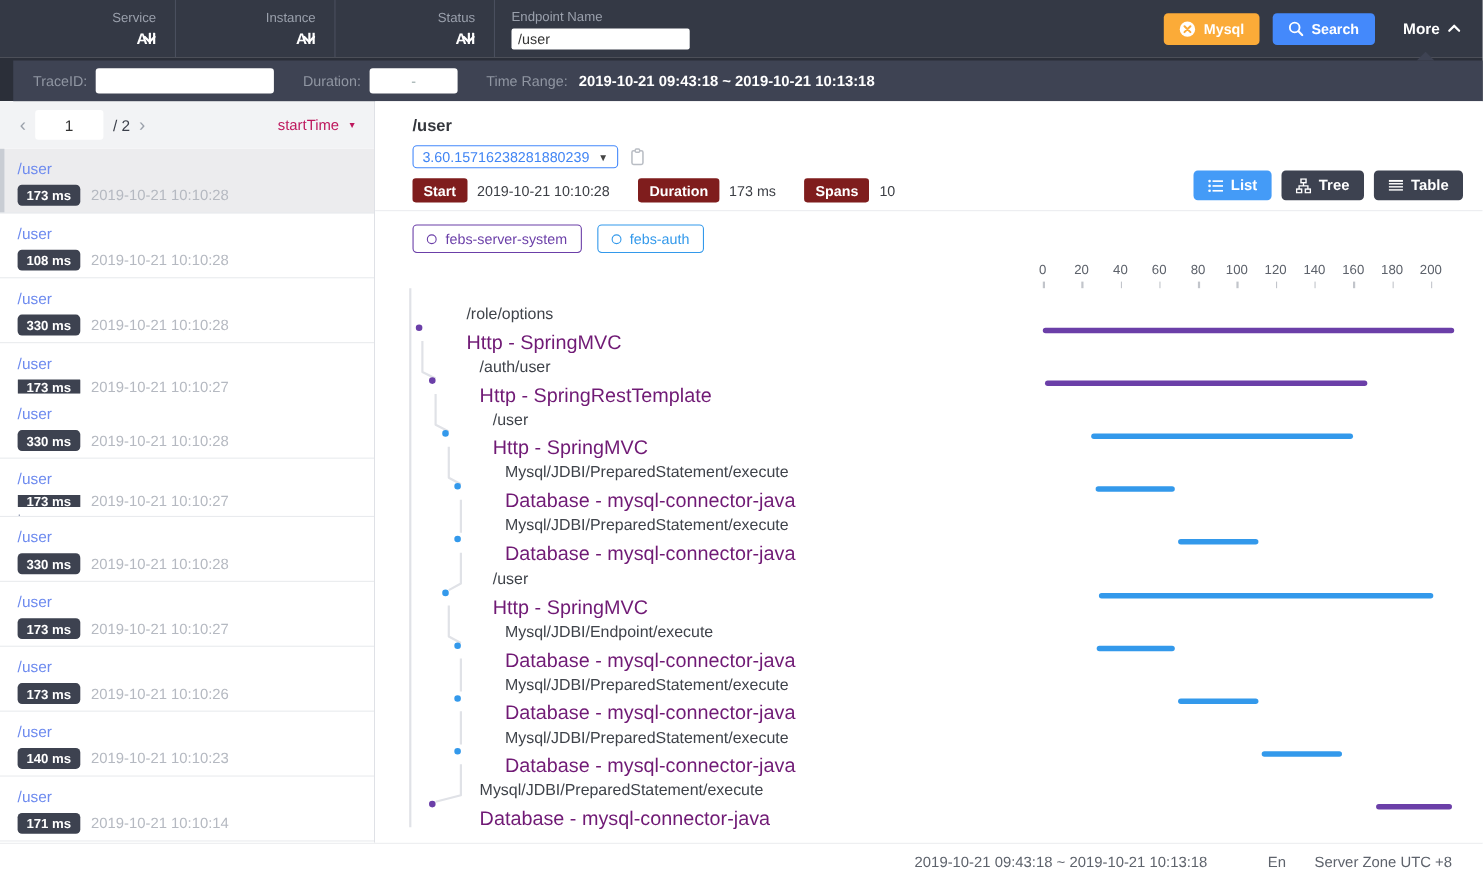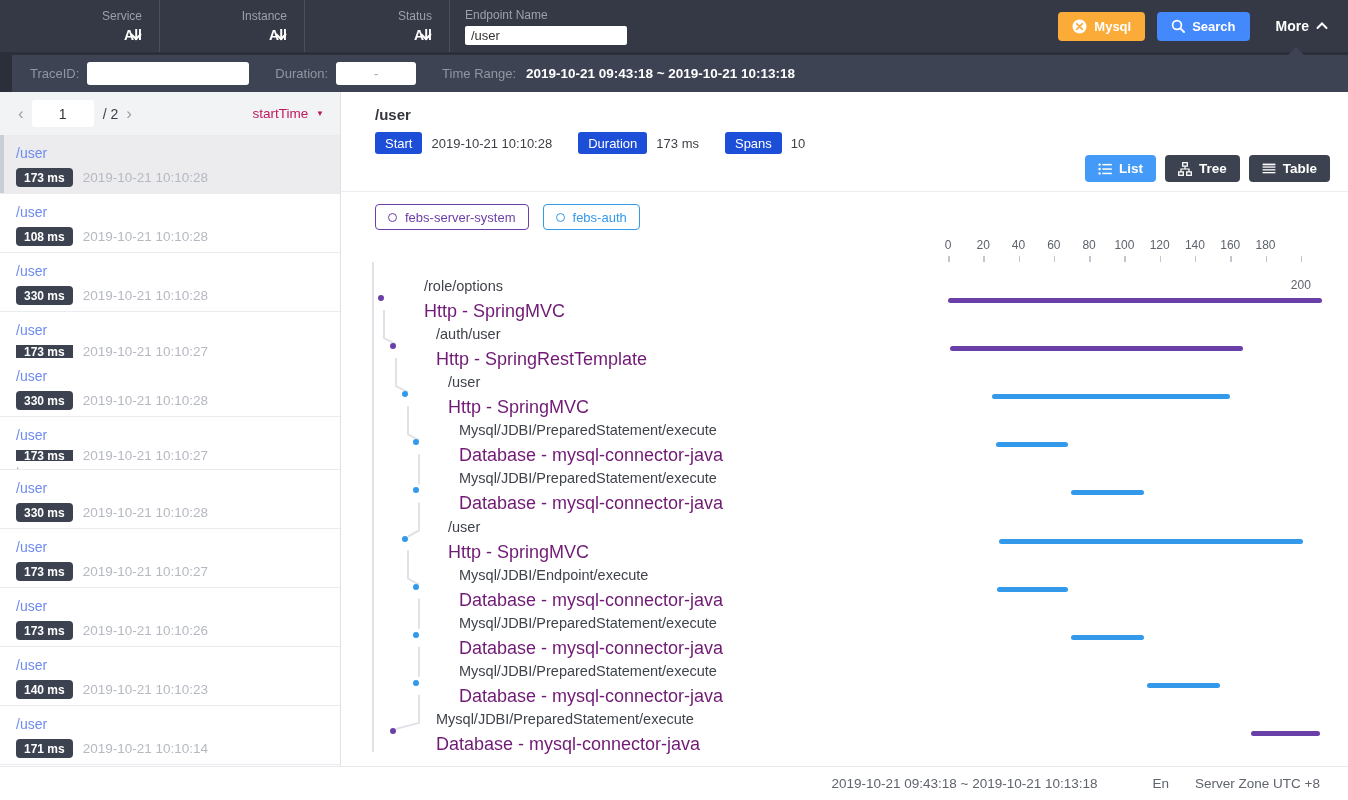--- a/index.html
+++ b/index.html
@@ -71,22 +71,22 @@
   .main { flex:1; background:#fff; position:relative; overflow:hidden; }
   .detail-header { padding:12px 20px 0 34px; border-bottom:1px solid #ebedf0; height:100px; position:relative; }
   .d-title { font-size:15px; font-weight:700; color:#33363c; margin:2px 0 9px; }
   .segment-row { display:flex; align-items:center; gap:10px; margin-bottom:9px; }
   .segment-select { border:1px solid #4489fb; color:#4185f4; border-radius:4px; font-size:13px;
     padding:2px 8px; display:flex; align-items:center; gap:8px; cursor:pointer; background:#fff; }
   .segment-select .sel-caret { color:#444; font-size:9px; }
   .copy-btn { cursor:pointer; display:flex; }
   .meta-row { display:flex; align-items:center; font-size:13px; color:#3c3f45; }
   .meta-item { margin-right:26px; display:flex; align-items:center; }
-  .meta-badge { background:#1d4ed8; color:#fff; padding:3.5px 10px; border-radius:3px;
-    font-weight:400; margin-right:9px; }
+  .meta-badge { background:#7f1d1d; color:#fff; padding:3.5px 10px; border-radius:3px;
+    font-weight:700; margin-right:9px; }
   .views { position:absolute; right:18px; top:63px; display:flex; gap:9px; }
   .view-btn { display:flex; align-items:center; gap:7px; color:#fff; font-size:13.5px;
     font-weight:600; padding:6px 13px; border-radius:4px; background:#3d4250; border:none;
     cursor:pointer; font-family:"Liberation Sans",sans-serif; }
   .view-btn.active { background:#449bf7; }
 
   .chips { padding:12px 0 0 34px; display:flex; gap:14px; height:38px; }
   .chip { display:inline-flex; align-items:center; gap:8px; border:1px solid; border-radius:4px;
     padding:4px 12px; font-size:13px; cursor:pointer; background:#fff; height:26px; }
   .chip-circle { width:9px; height:9px; border-radius:50%; border:1.5px solid currentColor; }
@@ -279,20 +279,32 @@
             <span class="ti-dur">171 ms</span>
             <span class="ti-time">2019-10-21 10:10:14</span>
           </div>
         </div>
       </div>
   </div>
 
   <div class="main">
     <div class="detail-header">
       <div class="d-title">/user</div>
+      <div class="segment-row">
+        <div class="segment-select">
+          <span>3.60.15716238281880239</span>
+          <span class="sel-caret">▼</span>
+        </div>
+        <span class="copy-btn">
+          <svg width="15" height="17" viewBox="0 0 15 17">
+              <rect x="2.5" y="3" width="10" height="12.5" rx="1.5" fill="none" stroke="#b9bdc4" stroke-width="1.4"></rect>
+              <rect x="5.5" y="1.4" width="4" height="3" rx="1" fill="#fff" stroke="#b9bdc4" stroke-width="1.3"></rect>
+            </svg>
+        </span>
+      </div>
       <div class="meta-row">
         <span class="meta-item">
           <span class="meta-badge">Start</span>
           <span>2019-10-21 10:10:28</span>
         </span>
         <span class="meta-item">
           <span class="meta-badge">Duration</span>
           <span>173 ms</span>
         </span>
         <span class="meta-item">
@@ -367,21 +379,21 @@
         <span class="axis-label" style="left: 783.4px;">100</span>
         <span class="axis-mark" style="left: 783.4px;"></span>
         <span class="axis-label" style="left: 818.68px;">120</span>
         <span class="axis-mark" style="left: 818.68px;"></span>
         <span class="axis-label" style="left: 853.96px;">140</span>
         <span class="axis-mark" style="left: 853.96px;"></span>
         <span class="axis-label" style="left: 889.24px;">160</span>
         <span class="axis-mark" style="left: 889.24px;"></span>
         <span class="axis-label" style="left: 924.52px;">180</span>
         <span class="axis-mark" style="left: 924.52px;"></span>
-        <span class="axis-label" style="left: 959.8px; margin-top: 40px;">200</span>
+        <span class="axis-label" style="left: 959.8px;">200</span>
         <span class="axis-mark" style="left: 959.8px;"></span>
         <div class="span-row" style="top: 45px;">
           <span class="span-dot" style="left:37px;border-color:#6b3fa8;"></span>
           <span class="span-name" style="left:83px;">/role/options</span>
           <span class="span-layer" style="left:83px;">Http - SpringMVC</span>
           <span class="span-bar" style="left:607px;width:373.968px;background:#6b3fa8;"></span>
         </div>
         <div class="span-row" style="top: 93.1px;">
           <span class="span-dot" style="left:49px;border-color:#6b3fa8;"></span>
           <span class="span-name" style="left:95px;">/auth/user</span>

